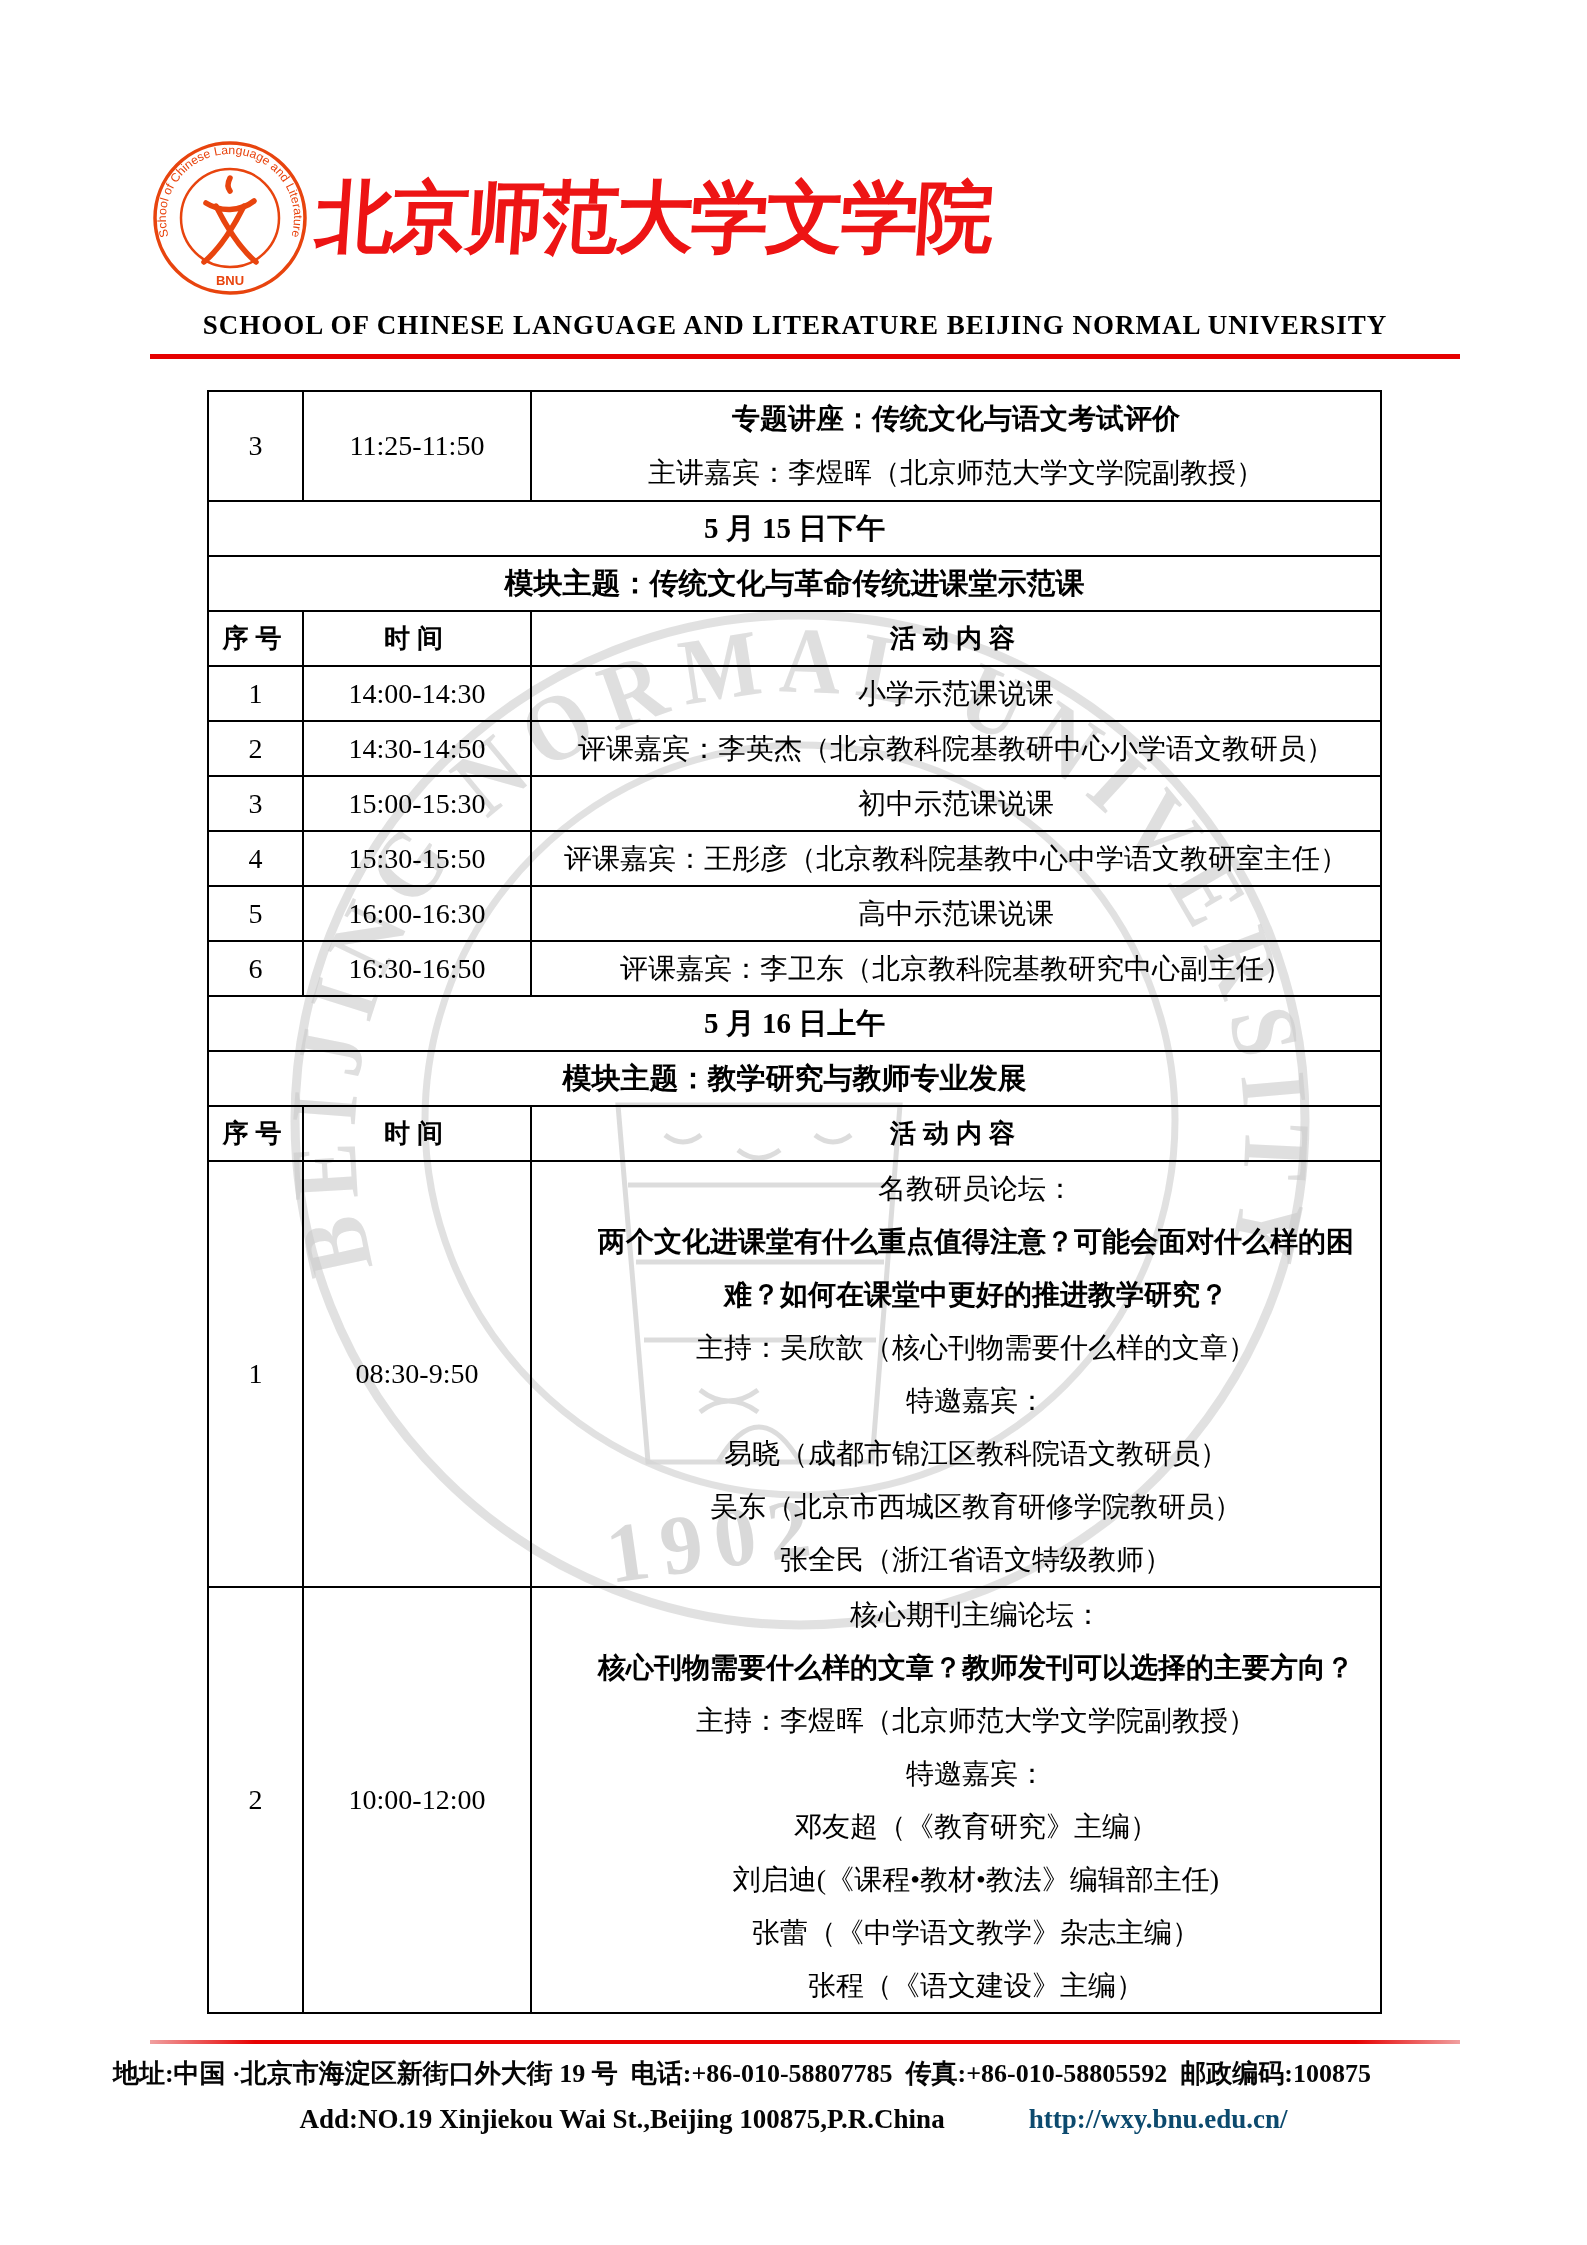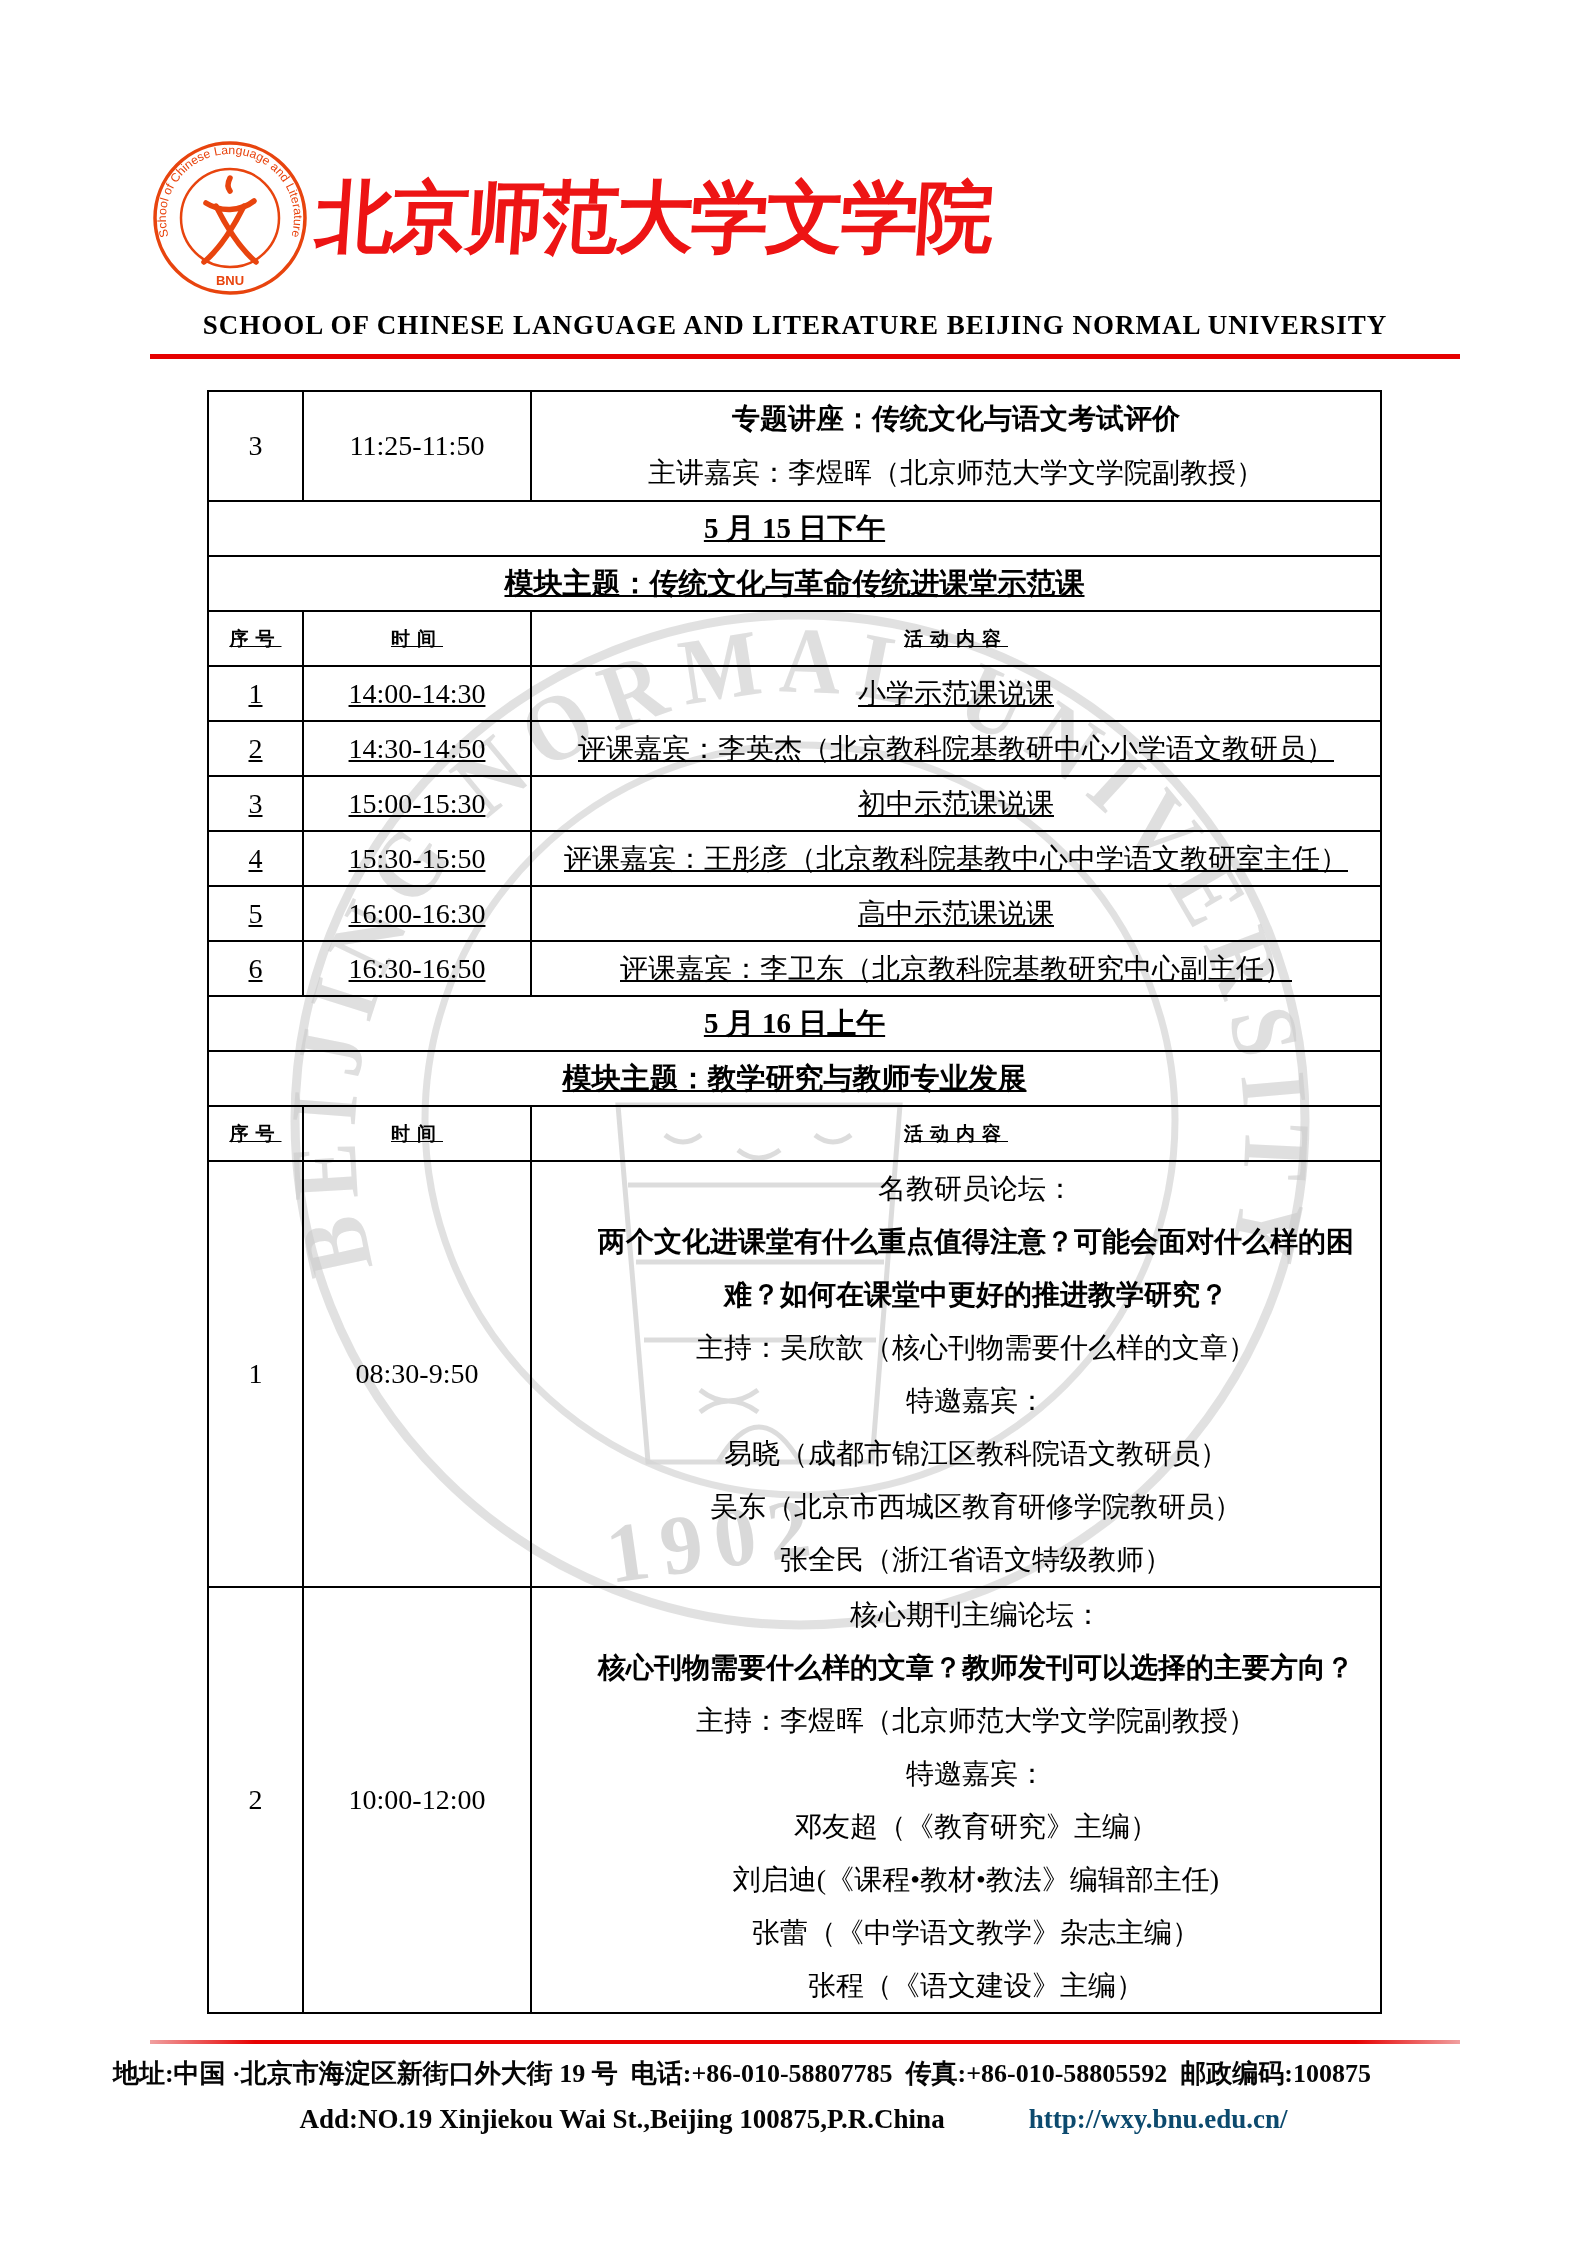--- a/index.html
+++ b/index.html
@@ -28,24 +28,24 @@
   .watermark{position:absolute;left:260px;top:570px;z-index:0;pointer-events:none;}
   
   table.sched{
     position:absolute;left:207px;top:390px;width:1173px;z-index:1;
     border-collapse:collapse;table-layout:fixed;font-size:28px;background:transparent;
   }
   table.sched td{
     border:2px solid #000;text-align:center;vertical-align:middle;
     padding:0;overflow:hidden;background:transparent;
   }
-  .h55{height:55px;text-decoration:underline;}
+  .h55{height:55px;}
   .h108{height:108px;}
   .full-row td{font-weight:bold;font-size:29px;white-space:pre;}
-  .hdr td{font-weight:bold;font-size:19px;letter-spacing:7px;}
+  .hdr td{font-weight:bold;font-size:26px;letter-spacing:7px;}
   .ln{height:53px;line-height:53px;white-space:nowrap;padding-left:40px;}
   .ln2{height:54px;line-height:54px;white-space:nowrap;}
   .b{font-weight:bold;}
   
   .rule-bottom{
     position:absolute;left:150px;top:2040px;width:1310px;height:4px;
     background:linear-gradient(to right,#f0a0a0,#e60000 8%,#e60000 92%,#f0a0a0);
   }
   .footer1{
     position:absolute;left:0;top:2056px;width:1484px;text-align:center;

